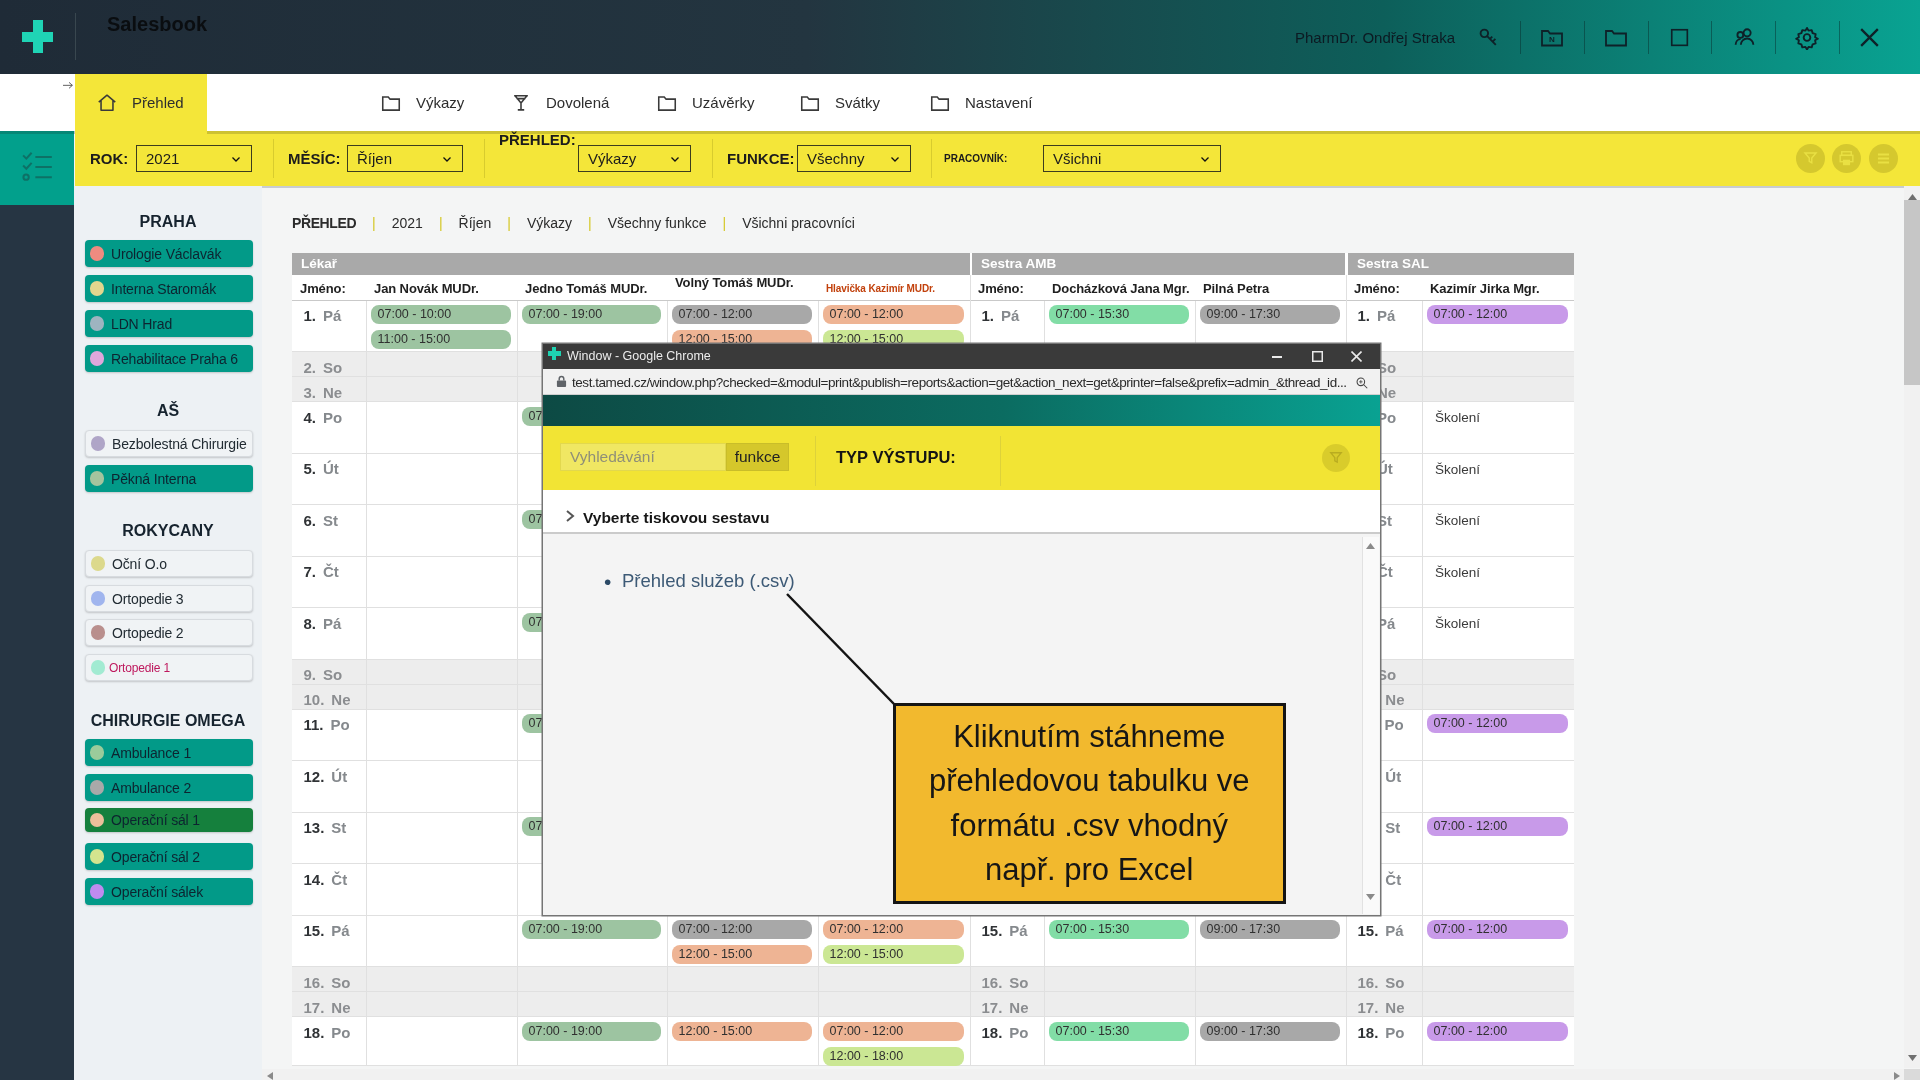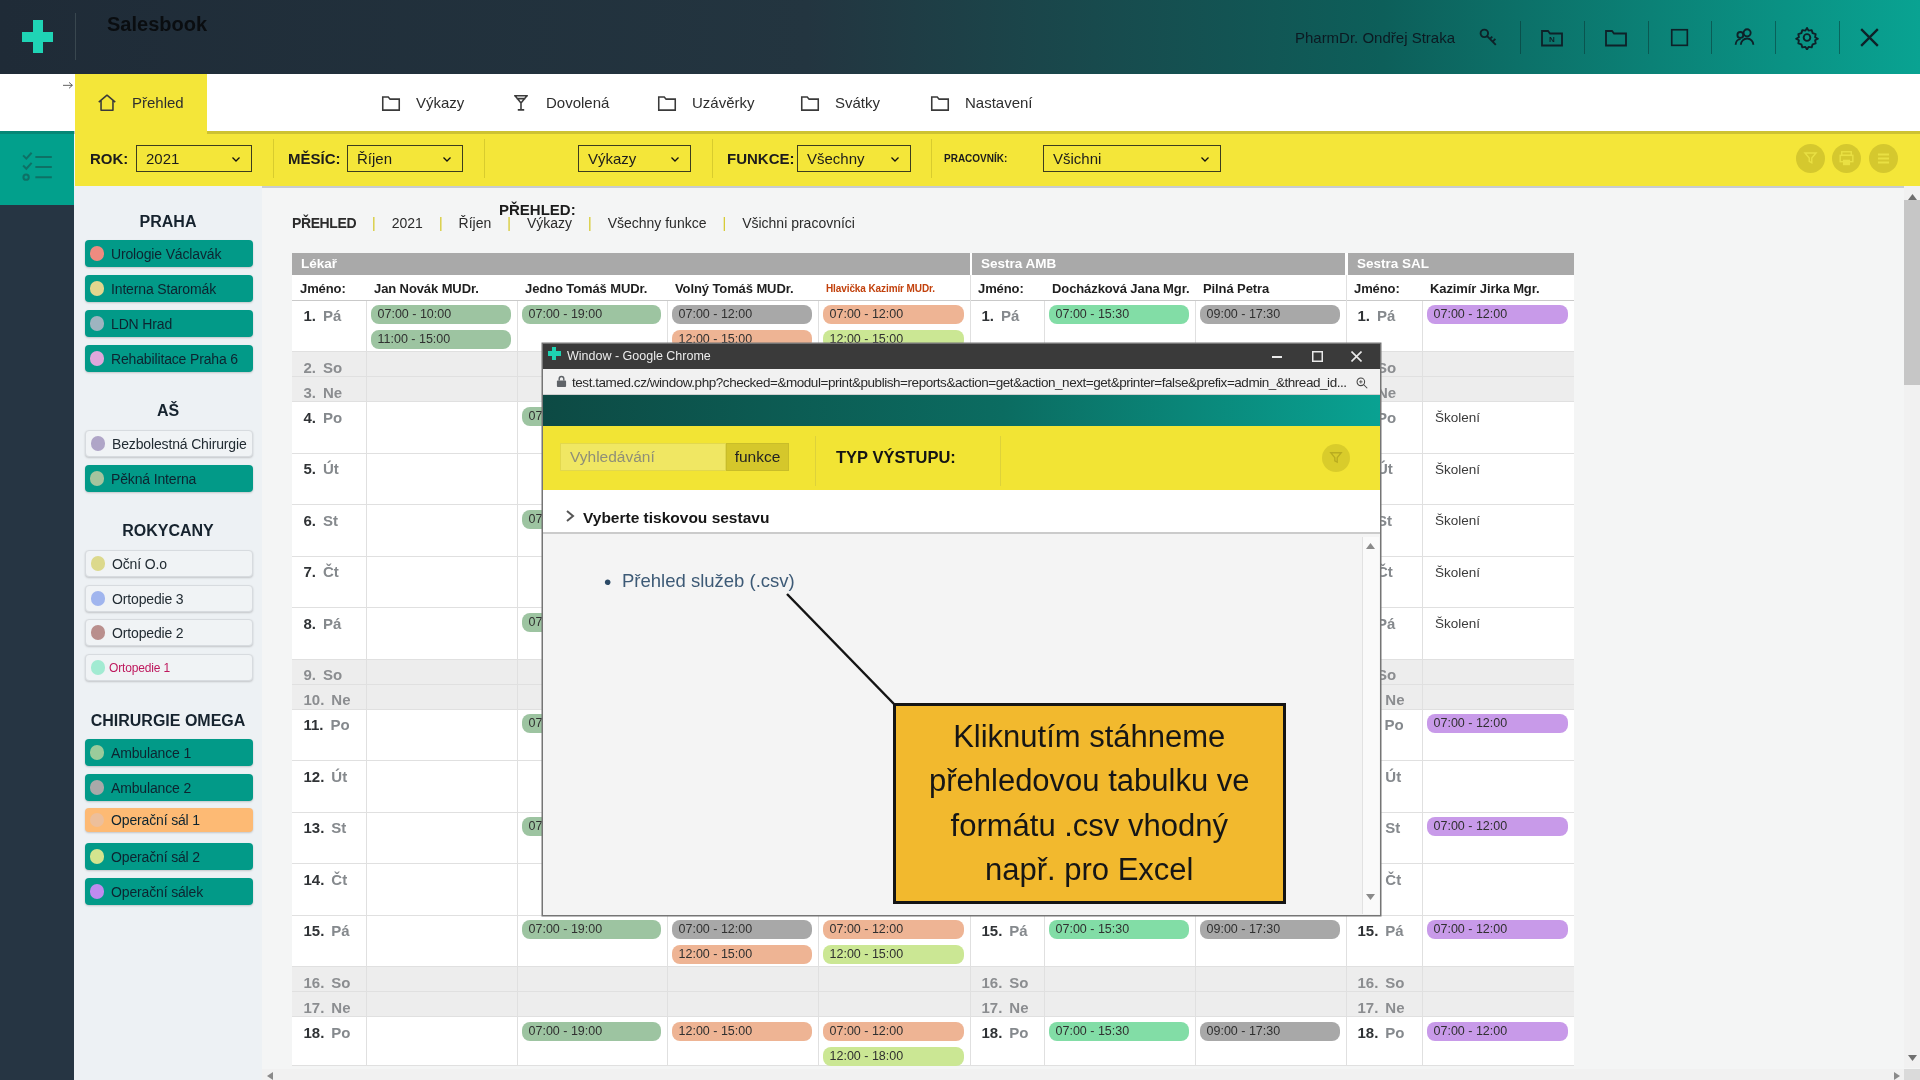--- a/index.html
+++ b/index.html
@@ -113,21 +113,21 @@
     <div class="abs" style="left:213px;top:0;height:55px;display:flex;align-items:center;">
       <span style="font-size:15px;font-weight:bold;color:#1c1c1c;">MĚSÍC:</span>
     </div>
     <div class="abs" style="left:272px;top:14px;width:116px;height:27px;border:1px solid #3c3c1e;display:flex;align-items:center;justify-content:space-between;padding:0 9px;">
       <span style="font-size:15px;color:#1c1c1c;">Říjen</span>
       <svg width="12" height="12" viewBox="0 0 24 24">
         <path d="M5 9 l7 7 7-7" stroke="#111" stroke-width="2.6" fill="none"></path>
       </svg>
     </div>
     <div class="abs" style="left:409px;top:8px;width:1px;height:39px;background:#d8cc2e;"></div>
-    <div class="abs" style="left:424px;top:0;height:64px;display:flex;align-items:center;margin-top:46px;">
+    <div class="abs" style="left:424px;top:0;height:64px;display:flex;align-items:flex-start;">
       <span style="font-size:15px;font-weight:bold;color:#1c1c1c;">PŘEHLED:</span>
     </div>
     <div class="abs" style="left:503px;top:14px;width:113px;height:27px;border:1px solid #3c3c1e;display:flex;align-items:center;justify-content:space-between;padding:0 9px;">
       <span style="font-size:15px;color:#1c1c1c;">Výkazy</span>
       <svg width="12" height="12" viewBox="0 0 24 24">
         <path d="M5 9 l7 7 7-7" stroke="#111" stroke-width="2.6" fill="none"></path>
       </svg>
     </div>
     <div class="abs" style="left:637px;top:8px;width:1px;height:39px;background:#d8cc2e;"></div>
     <div class="abs" style="left:652px;top:0;height:55px;display:flex;align-items:center;">
@@ -222,21 +222,21 @@
     </div>
     <div class="abs" style="left:0;top:526px;width:188px;text-align:center;font-size:16px;font-weight:bold;color:#16232e;">CHIRURGIE OMEGA</div>
     <div class="abs" style="left:11px;top:553px;width:168px;height:27px;border-radius:4px;background:#029a88;display:flex;align-items:center;box-shadow:0 1px 2px rgba(0,0,0,0.18);">
       <span style="margin-left:4.5px;width:14.5px;height:14.5px;border-radius:50%;background:#9acb9b;"></span>
       <span style="margin-left:7px;font-size:14px;letter-spacing:-0.15px;color:#0d2430;">Ambulance 1</span>
     </div>
     <div class="abs" style="left:11px;top:588px;width:168px;height:27px;border-radius:4px;background:#029a88;display:flex;align-items:center;box-shadow:0 1px 2px rgba(0,0,0,0.18);">
       <span style="margin-left:4.5px;width:14.5px;height:14.5px;border-radius:50%;background:#a9a9a9;"></span>
       <span style="margin-left:7px;font-size:14px;letter-spacing:-0.15px;color:#0d2430;">Ambulance 2</span>
     </div>
-    <div class="abs" style="left:11px;top:622px;width:168px;height:24px;border-radius:4px;background:#fdba74;display:flex;align-items:center;box-shadow:0 1px 2px rgba(0,0,0,0.18);">
+    <div class="abs" style="left:11px;top:622px;width:168px;height:24px;border-radius:4px;background:#15803d;display:flex;align-items:center;box-shadow:0 1px 2px rgba(0,0,0,0.18);">
       <span style="margin-left:4.5px;width:14.5px;height:14.5px;border-radius:50%;background:#edbf9b;"></span>
       <span style="margin-left:7px;font-size:14px;letter-spacing:-0.15px;color:#0d2430;">Operační sál 1</span>
     </div>
     <div class="abs" style="left:11px;top:657px;width:168px;height:27px;border-radius:4px;background:#029a88;display:flex;align-items:center;box-shadow:0 1px 2px rgba(0,0,0,0.18);">
       <span style="margin-left:4.5px;width:14.5px;height:14.5px;border-radius:50%;background:#d4e48e;"></span>
       <span style="margin-left:7px;font-size:14px;letter-spacing:-0.15px;color:#0d2430;">Operační sál 2</span>
     </div>
     <div class="abs" style="left:11px;top:692px;width:168px;height:27px;border-radius:4px;background:#029a88;display:flex;align-items:center;box-shadow:0 1px 2px rgba(0,0,0,0.18);">
       <span style="margin-left:4.5px;width:14.5px;height:14.5px;border-radius:50%;background:#bf8bef;"></span>
       <span style="margin-left:7px;font-size:14px;letter-spacing:-0.15px;color:#0d2430;">Operační sálek</span>
@@ -258,21 +258,21 @@
     </span>
   </div>
 <div class="abs" style="left:292px;top:252.5px;width:1282px;height:813.0px;background:#ffffff;overflow:hidden;">
     <div class="abs" style="left:0;top:812.0px;width:1282px;height:1px;background:#e0e0e0;"></div>
     <div class="abs" style="left:0;top:0;width:678px;height:22px;background:#a9a9a9;color:#fff;font-weight:bold;font-size:13.5px;line-height:22px;padding-left:9px;">Lékař</div>
     <div class="abs" style="left:680px;top:0;width:373px;height:22px;background:#a9a9a9;color:#fff;font-weight:bold;font-size:13.5px;line-height:22px;padding-left:9px;">Sestra AMB</div>
     <div class="abs" style="left:1056px;top:0;width:226px;height:22px;background:#a9a9a9;color:#fff;font-weight:bold;font-size:13.5px;line-height:22px;padding-left:9px;">Sestra SAL</div>
     <div class="abs" style="left:0px;top:22px;width:74px;height:26px;font-size:13px;font-weight:bold;color:#1f1f1f;line-height:27px;padding-left:8px;letter-spacing:-0.1px;">Jméno:</div>
     <div class="abs" style="left:74px;top:22px;width:151px;height:26px;font-size:13px;font-weight:bold;color:#1f1f1f;line-height:27px;padding-left:8px;letter-spacing:-0.1px;">Jan Novák MUDr.</div>
     <div class="abs" style="left:225px;top:22px;width:150px;height:26px;font-size:13px;font-weight:bold;color:#1f1f1f;line-height:27px;padding-left:8px;letter-spacing:-0.1px;">Jedno Tomáš MUDr.</div>
-    <div class="abs" style="left:375px;top:22px;width:151px;height:26px;font-size:13px;font-weight:bold;color:#1f1f1f;line-height:27px;padding-left:8px;letter-spacing:-0.1px;">Volný Tomáš MUDr.</div>
+    <div class="abs" style="left:375px;top:16px;width:151px;height:26px;font-size:13px;font-weight:bold;color:#1f1f1f;line-height:27px;padding-left:8px;letter-spacing:-0.1px;">Volný Tomáš MUDr.</div>
     <div class="abs" style="left:526px;top:22px;width:152px;height:26px;font-size:10px;font-weight:bold;color:#c2410c;line-height:27px;padding-left:8px;letter-spacing:-0.1px;">Hlavička Kazimír MUDr.</div>
     <div class="abs" style="left:678px;top:22px;width:74px;height:26px;font-size:13px;font-weight:bold;color:#1f1f1f;line-height:27px;padding-left:8px;letter-spacing:-0.1px;">Jméno:</div>
     <div class="abs" style="left:752px;top:22px;width:151px;height:26px;font-size:13px;font-weight:bold;color:#1f1f1f;line-height:27px;padding-left:8px;letter-spacing:-0.1px;">Docházková Jana Mgr.</div>
     <div class="abs" style="left:903px;top:22px;width:151px;height:26px;font-size:13px;font-weight:bold;color:#1f1f1f;line-height:27px;padding-left:8px;letter-spacing:-0.1px;">Pilná Petra</div>
     <div class="abs" style="left:1054px;top:22px;width:76px;height:26px;font-size:13px;font-weight:bold;color:#1f1f1f;line-height:27px;padding-left:8px;letter-spacing:-0.1px;">Jméno:</div>
     <div class="abs" style="left:1130px;top:22px;width:152px;height:26px;font-size:13px;font-weight:bold;color:#1f1f1f;line-height:27px;padding-left:8px;letter-spacing:-0.1px;">Kazimír Jirka Mgr.</div>
     <div class="abs" style="left:0;top:47.5px;width:1282px;height:1px;background:#c9c9c9;"></div>
     <div class="abs" style="left:0;top:98.5px;width:1282px;height:1px;background:#e0e0e0;"></div>
     <div class="abs" style="left:0;top:99.5px;width:1282px;height:25px;background:#ededed;"></div>
     <div class="abs" style="left:0;top:123.5px;width:1282px;height:1px;background:#e0e0e0;"></div>

